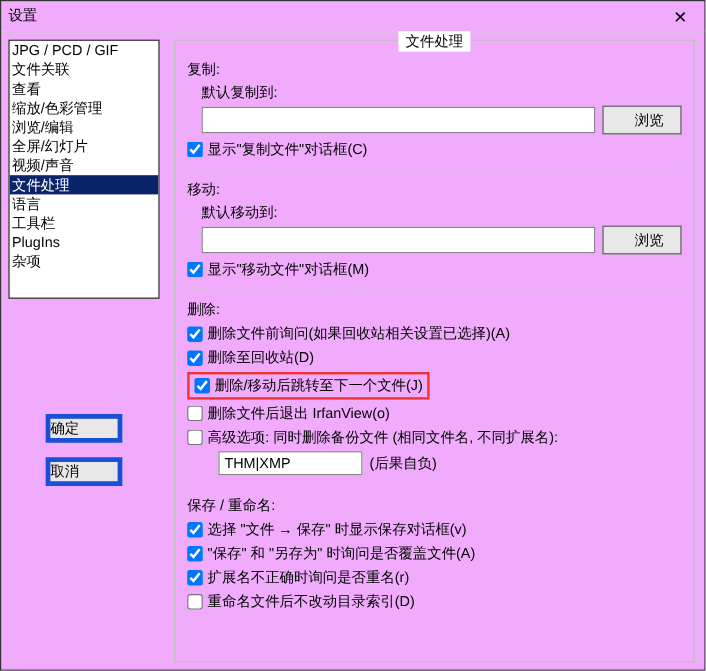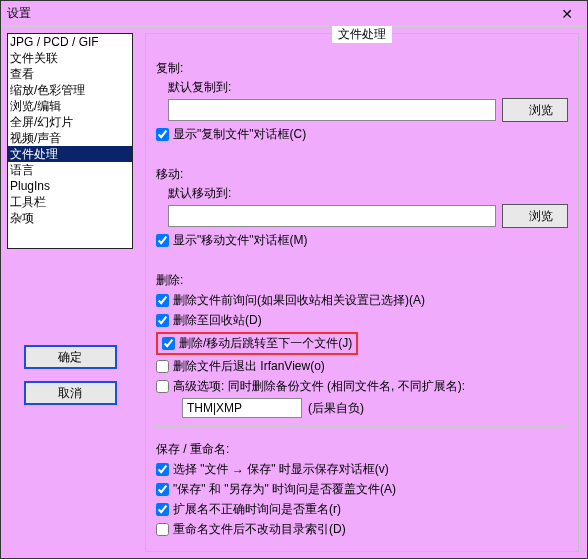--- a/index.html
+++ b/index.html
@@ -21,35 +21,35 @@
   }
   .body { display:flex; height: calc(100% - 26px); }
   .leftcol { width: 138px; padding: 6px; display:flex; flex-direction:column; align-items:center; }
   .listbox {
     width: 126px; height: 216px; border: 1px solid #222; background:#fff;
     overflow: hidden; line-height: 16px; font-size: 12px;
   }
   .listbox .item { padding: 0 2px; white-space: nowrap; cursor: default; }
   .listbox .item.selected { background: #0a246a; color: #fff; }
   .btn {
-    width: 93px; height: 24px; border: 2px solid #1d4ed8; background: #e8e8e8;
-    display:flex; align-items:center; justify-content:center; cursor:pointer;
+    width: 64px; height: 24px; border: 4px solid #1d4ed8; background: #e8e8e8;
+    display:flex; align-items:center; cursor:pointer;
     margin-top: 12px;
   }
   .btn.ok { margin-top: 96px; }
   .rightcol { flex:1; padding: 6px 8px 6px 6px; }
   .groupbox {
     border: 1px solid #bfbfbf; height: 100%; position: relative;
     padding: 12px 10px 10px 10px;
   }
   .groupbox .legend {
     position: absolute; top: -8px; left: 50%; transform: translateX(-50%);
     background: #fff; padding: 0 6px;
   }
-  .section-title { margin: 14px 0 2px 0; }
+  .section-title { margin: 4px 0 2px 0; }
   .sublabel { margin: 2px 0 2px 12px; }
   .row { display:flex; align-items:center; gap:6px; margin: 2px 0 4px 12px; }
   .textin {
     flex:1; height: 22px; border: 1px solid #888; background:#fff; padding: 0 4px;
   }
   .browse {
     width: 66px; height: 24px; border: 1px solid #555; background:#e8e8e8;
     display:flex; align-items:center; justify-content:center; cursor:pointer;padding-left:12px;
   }
   .chk { display:flex; align-items:center; gap:4px; margin: 3px 0 3px 0; }
@@ -77,22 +77,22 @@
       <div class="listbox" id="sidebar-list">
           <div class="item">JPG / PCD / GIF</div>
           <div class="item">文件关联</div>
           <div class="item">查看</div>
           <div class="item">缩放/色彩管理</div>
           <div class="item">浏览/编辑</div>
           <div class="item">全屏/幻灯片</div>
           <div class="item">视频/声音</div>
           <div class="item selected">文件处理</div>
           <div class="item">语言</div>
+          <div class="item">工具栏</div>
           <div class="item">PlugIns</div>
-          <div class="item">工具栏</div>
           <div class="item">杂项</div>
         </div>
       <div class="btn ok">
           <span>确定</span>
         </div>
       <div class="btn">
           <span>取消</span>
         </div>
     </div>
     <div class="rightcol">

